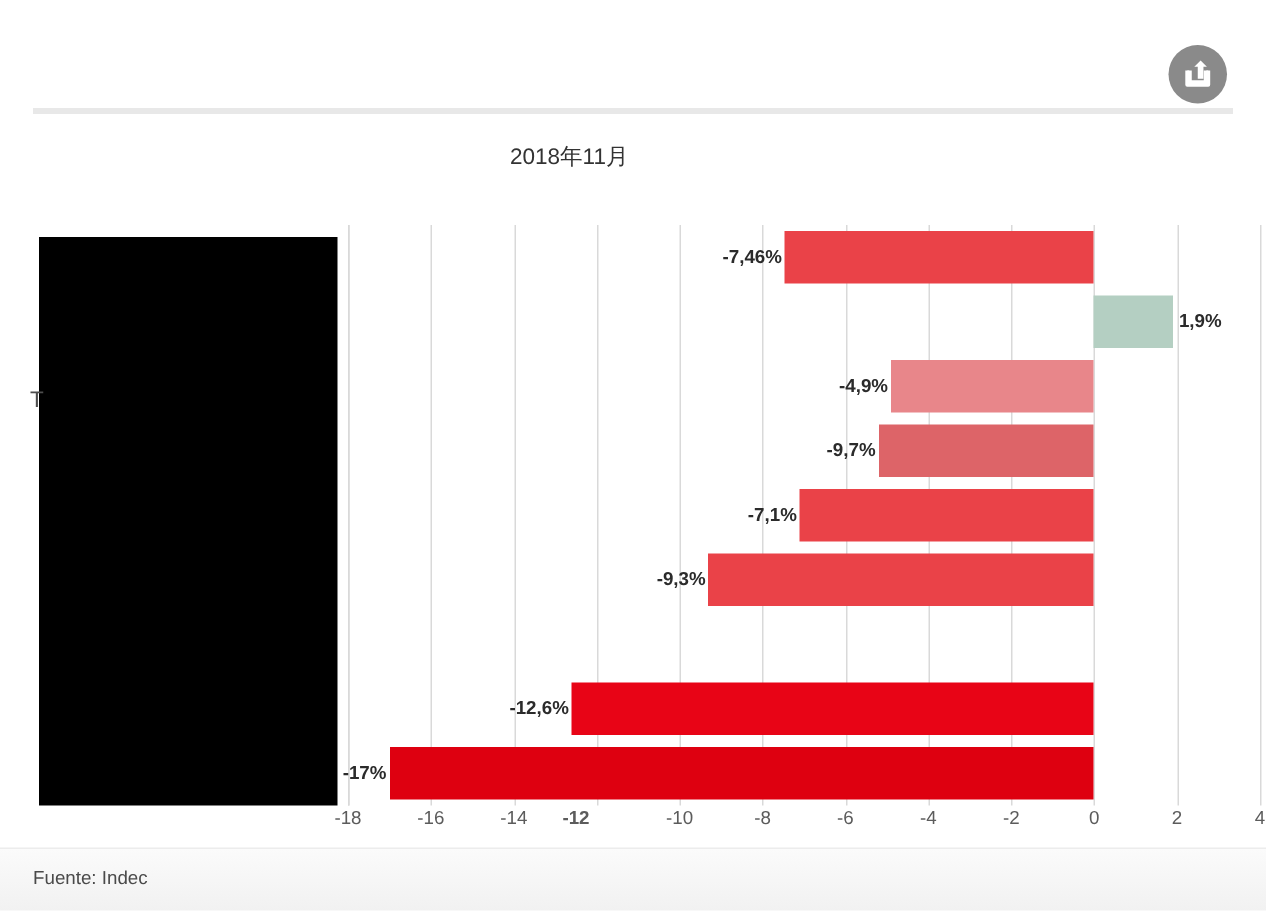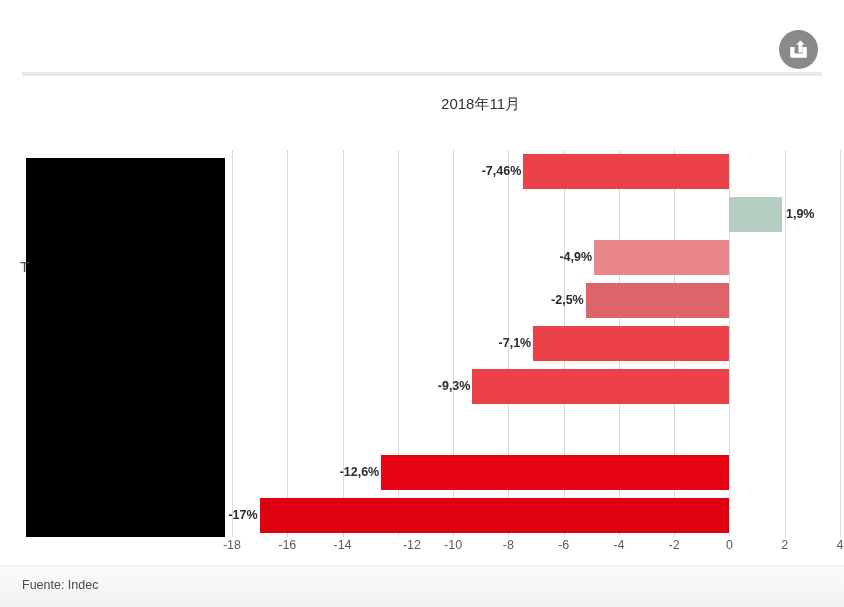--- a/index.html
+++ b/index.html
@@ -27,21 +27,21 @@
   .divider{
     position:absolute;left:22px;top:72px;width:800px;height:4px;background:#e8e8e8;
   }
 
   
   .subtitle-left{
     position:absolute;left:22px;top:110px;
     font-size:12.5px;font-weight:bold;color:#3c3c3c;white-space:nowrap;
   }
   .subtitle-center{
-    position:absolute;left:340px;top:95px;width:180px;text-align:right;
+    position:absolute;left:340px;top:95px;width:180px;text-align:left;
     font-size:15px;color:#333;white-space:nowrap;
   }
 
   
   .chart{position:absolute;left:0px;top:150px;width:844px;height:405px;}
   .plot{position:absolute;left:232px;top:0px;width:608px;height:387px;}
   .gridline{position:absolute;top:0;width:1px;height:387px;background:#d9d9d9;}
   .gridline.zero{background:#d9d9d9;}
   .axis-tick{
     position:absolute;top:388px;font-size:12.5px;color:#5c5c5c;
@@ -117,21 +117,21 @@
 
   <div class="chart">
     <div class="plot" id="plot">
         <div class="gridline" style="left: 0px;"></div>
         <div class="axis-tick" style="left: -22px;">-18</div>
         <div class="gridline" style="left: 55.2727px;"></div>
         <div class="axis-tick" style="left: 33.2727px;">-16</div>
         <div class="gridline" style="left: 110.545px;"></div>
         <div class="axis-tick" style="left: 88.5455px;">-14</div>
         <div class="gridline" style="left: 165.818px;"></div>
-        <div class="axis-tick" style="left: 158px;">-12</div>
+        <div class="axis-tick" style="left: 130px; font-weight: bold;">-12</div>
         <div class="gridline" style="left: 221.091px;"></div>
         <div class="axis-tick" style="left: 199.091px;">-10</div>
         <div class="gridline" style="left: 276.364px;"></div>
         <div class="axis-tick" style="left: 254.364px;">-8</div>
         <div class="gridline" style="left: 331.636px;"></div>
         <div class="axis-tick" style="left: 309.636px;">-6</div>
         <div class="gridline" style="left: 386.909px;"></div>
         <div class="axis-tick" style="left: 364.909px;">-4</div>
         <div class="gridline" style="left: 442.182px;"></div>
         <div class="axis-tick" style="left: 420.182px;">-2</div>
@@ -148,21 +148,21 @@
         <div class="rowband" style="top: 47.3px; height: 34.4px; padding-left: 45px;">
           <div class="bar" style="left: 497.455px; width: 52.5091px; background: rgb(180, 207, 194);"></div>
           <div class="bar-label" style="left: 553.964px;">1,9%</div>
         </div>
         <div class="rowband" style="top: 90.3px; height: 34.4px;">
           <div class="bar" style="left: 362.036px; width: 135.418px; background: rgb(232, 134, 138);"></div>
           <div class="bar-label" style="left: 360.036px; transform: translate(-100%, -50%);">-4,9%</div>
         </div>
         <div class="rowband" style="top: 133.3px; height: 34.4px;">
           <div class="bar" style="left: 353.745px; width: 143.709px; background: rgb(221, 100, 104);"></div>
-          <div class="bar-label" style="left: 351.745px; transform: translate(-100%, -50%);">-2,5%</div>
+          <div class="bar-label" style="left: 351.745px; transform: translate(-100%, -50%);">-9,7%</div>
         </div>
         <div class="rowband" style="top: 176.3px; height: 34.4px; padding-left: 36px;">
           <div class="bar" style="left: 301.236px; width: 196.218px; background: rgb(234, 66, 72);"></div>
           <div class="bar-label" style="left: 299.236px; transform: translate(-100%, -50%);">-7,1%</div>
         </div>
         <div class="rowband" style="top: 219.3px; height: 34.4px;">
           <div class="bar" style="left: 240.436px; width: 257.018px; background: rgb(234, 66, 72);"></div>
           <div class="bar-label" style="left: 238.436px; transform: translate(-100%, -50%);">-9,3%</div>
         </div>
         <div class="rowband" style="top: 305.3px; height: 34.4px; text-align: right;">

